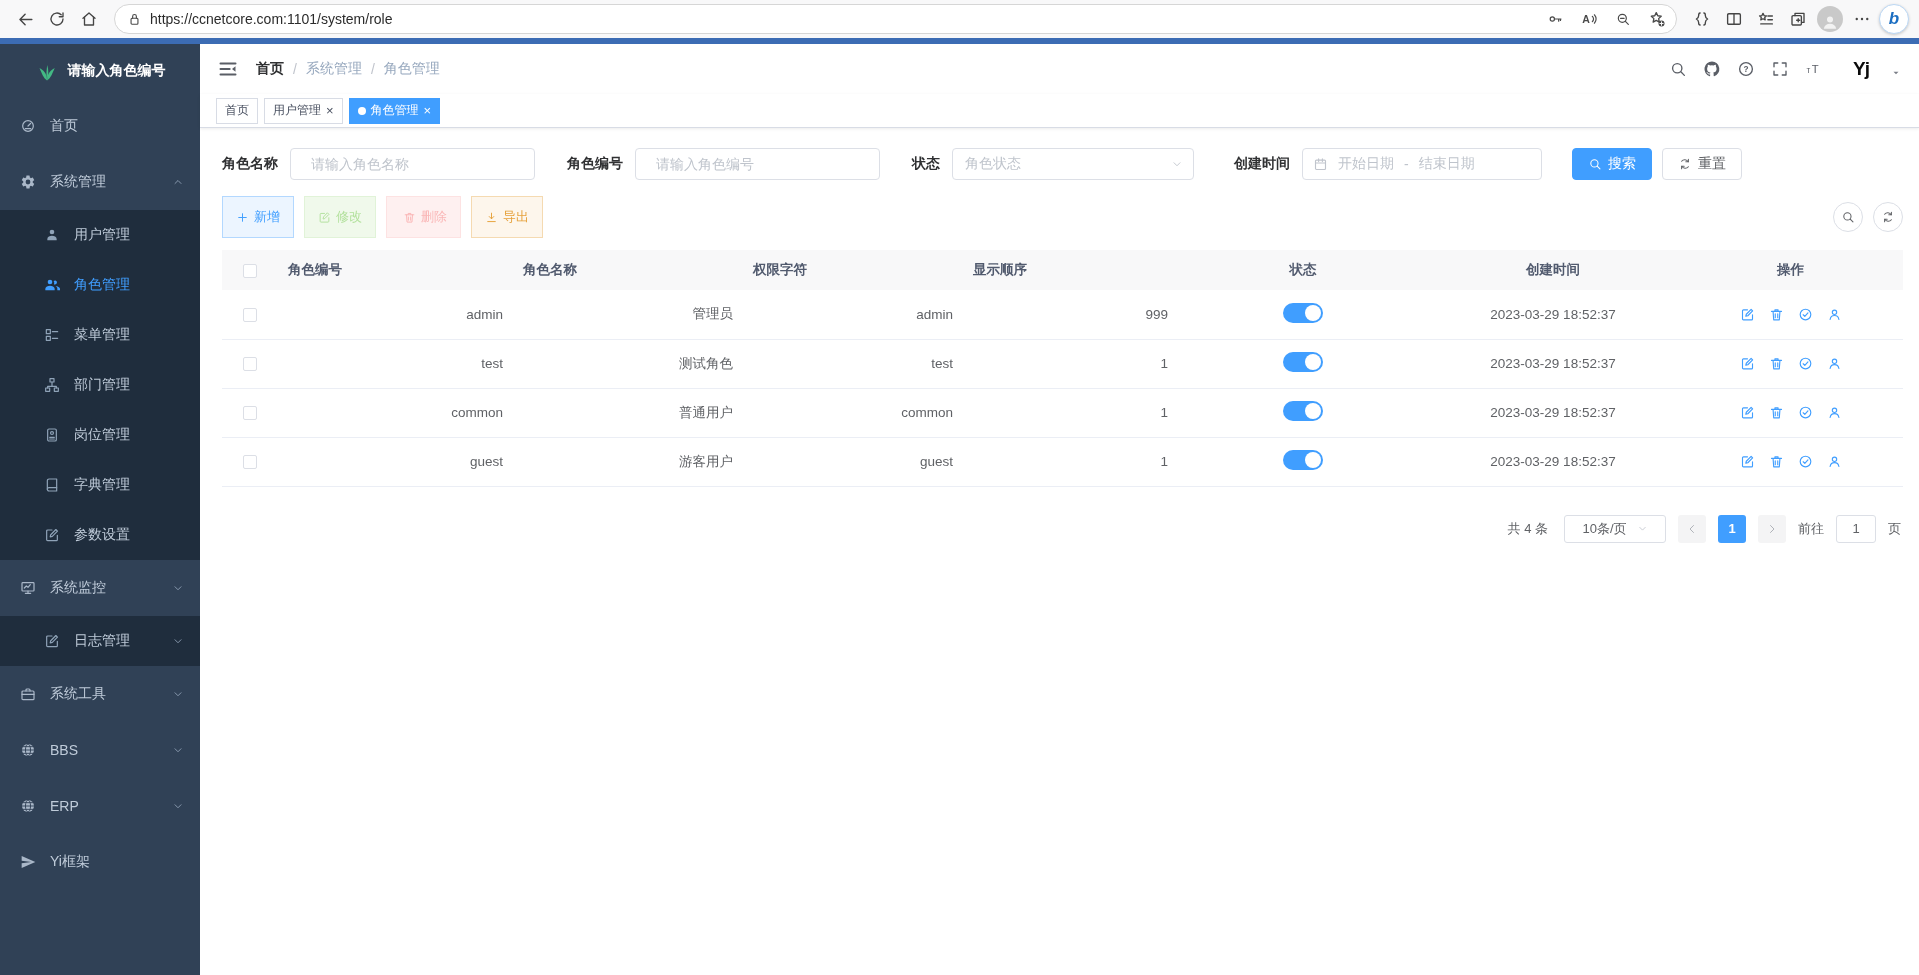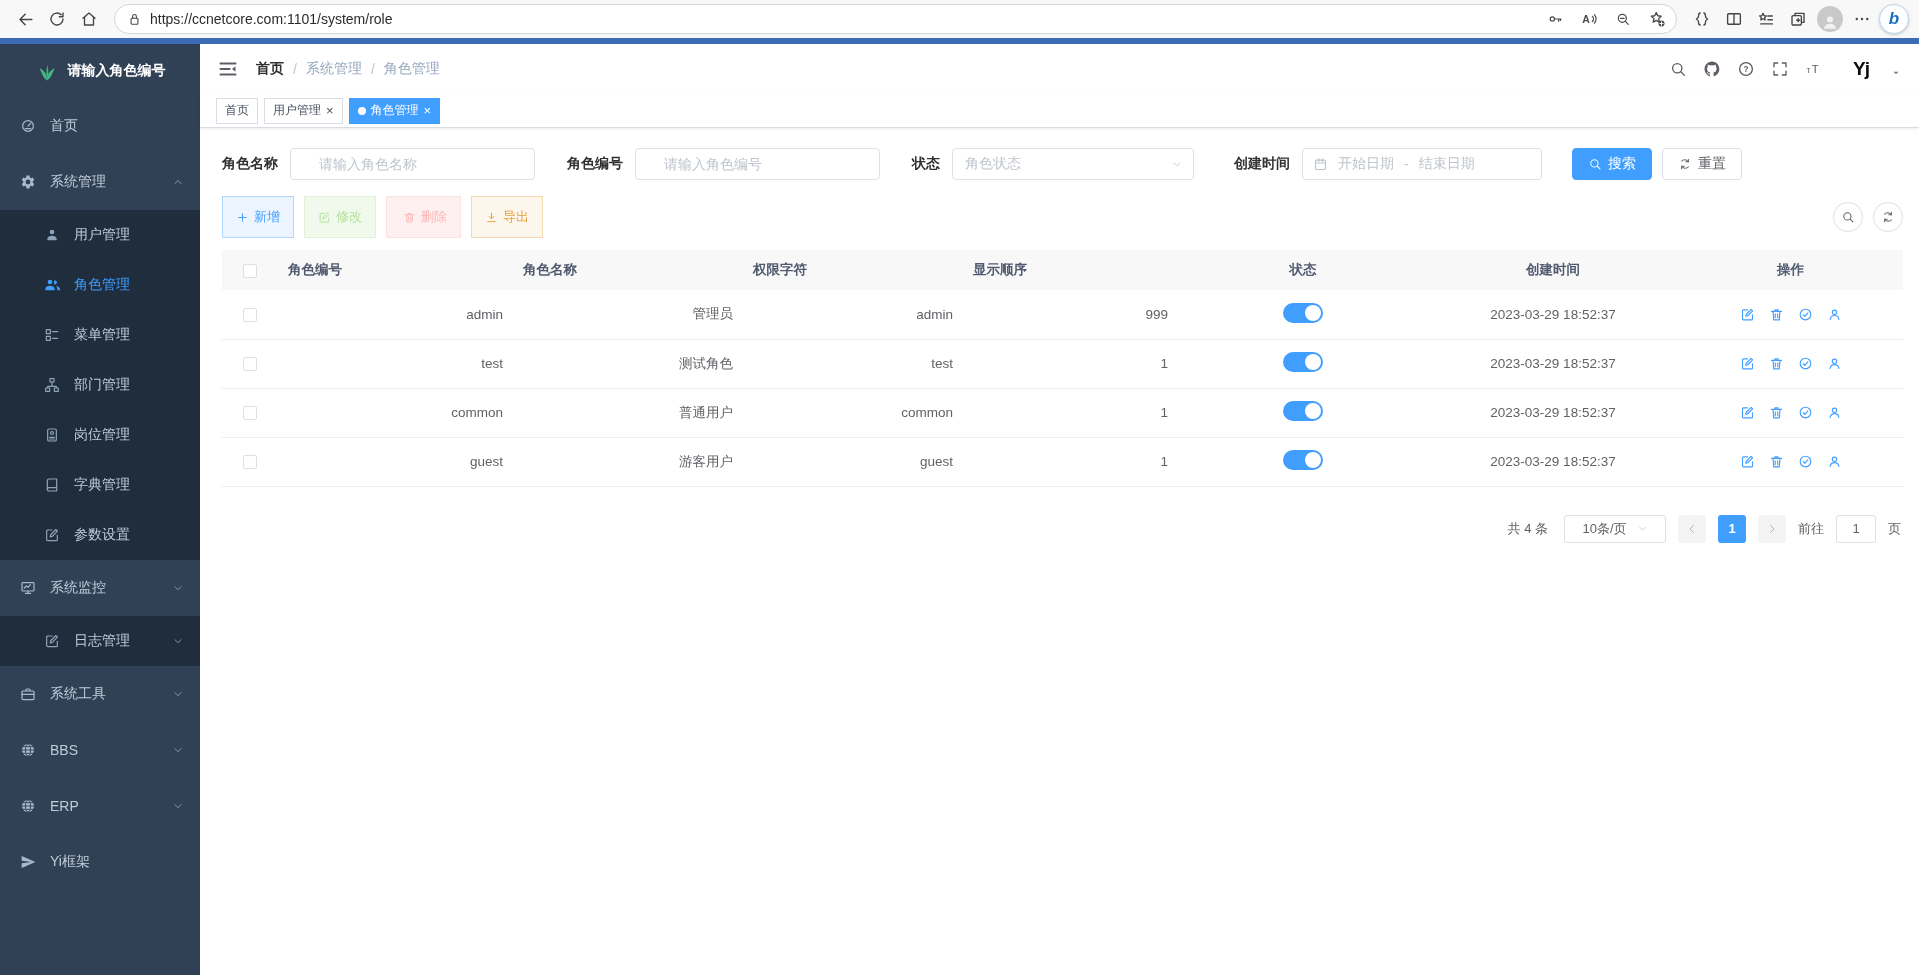--- a/index.html
+++ b/index.html
@@ -50,21 +50,21 @@
   .tags-row { height:34px; border-bottom:1px solid #d8dce5; box-shadow:0 1px 3px 0 rgba(0,0,0,.08); display:flex; align-items:center; padding:0 16px; gap:6px; flex:0 0 auto; }
   .tag { height:26px; display:flex; align-items:center; gap:5px; border:1px solid #d8dce5; background:#fff; color:#495060; padding:0 8px; font-size:12px; cursor:pointer; }
   .tag .tag-close { font-size:13px; line-height:1; color:inherit; }
   .tag.active { background:#409eff; border-color:#409eff; color:#fff; }
   .tag .dot { width:8px; height:8px; border-radius:50%; background:#fff; }
 
   
   .content { padding:20px 16px 0 22px; flex:1; min-height:0; }
   .filter-row { display:flex; align-items:center; margin-bottom:16px; }
   .f-label { font-size:14px; font-weight:bold; color:#303133; margin-right:12px; white-space:nowrap; }
-  .f-input { width:245px; height:32px; border:1px solid #dcdfe6; border-radius:4px; padding:0 28px; font-size:14px; color:#606266; outline:none; background:#fff; }
+  .f-input { width:245px; height:32px; border:1px solid #dcdfe6; border-radius:4px; padding:0 20px; font-size:14px; color:#606266; outline:none; background:#fff; }
   .f-input::placeholder { color:#bfc4cc; }
   .f-gap { width:32px; flex:0 0 auto; }
   .f-select { width:242px; height:32px; border:1px solid #dcdfe6; border-radius:4px; display:flex; align-items:center; padding:0 10px 0 12px; color:#bfc4cc; font-size:14px; cursor:pointer; background:#fff; }
   .f-select .chev2 { margin-left:auto; width:12px; height:12px; color:#c0c4cc; }
   .f-date { width:240px; height:32px; border:1px solid #dcdfe6; border-radius:4px; display:flex; align-items:center; padding:0 10px; gap:10px; color:#bfc4cc; font-size:14px; background:#fff; cursor:pointer; }
   .f-date .cal { width:15px; height:15px; color:#c0c4cc; flex:0 0 auto; }
   .btn { height:32px; border-radius:4px; padding:0 15px; display:inline-flex; align-items:center; gap:6px; font-size:14px; cursor:pointer; border:1px solid transparent; white-space:nowrap; }
   .btn .bic { width:14px; height:14px; }
   .btn-primary { background:#409eff; border-color:#409eff; color:#fff; margin-left:30px; }
   .btn-plain { background:#fff; border-color:#dcdfe6; color:#606266; margin-left:10px;text-align:center; }

